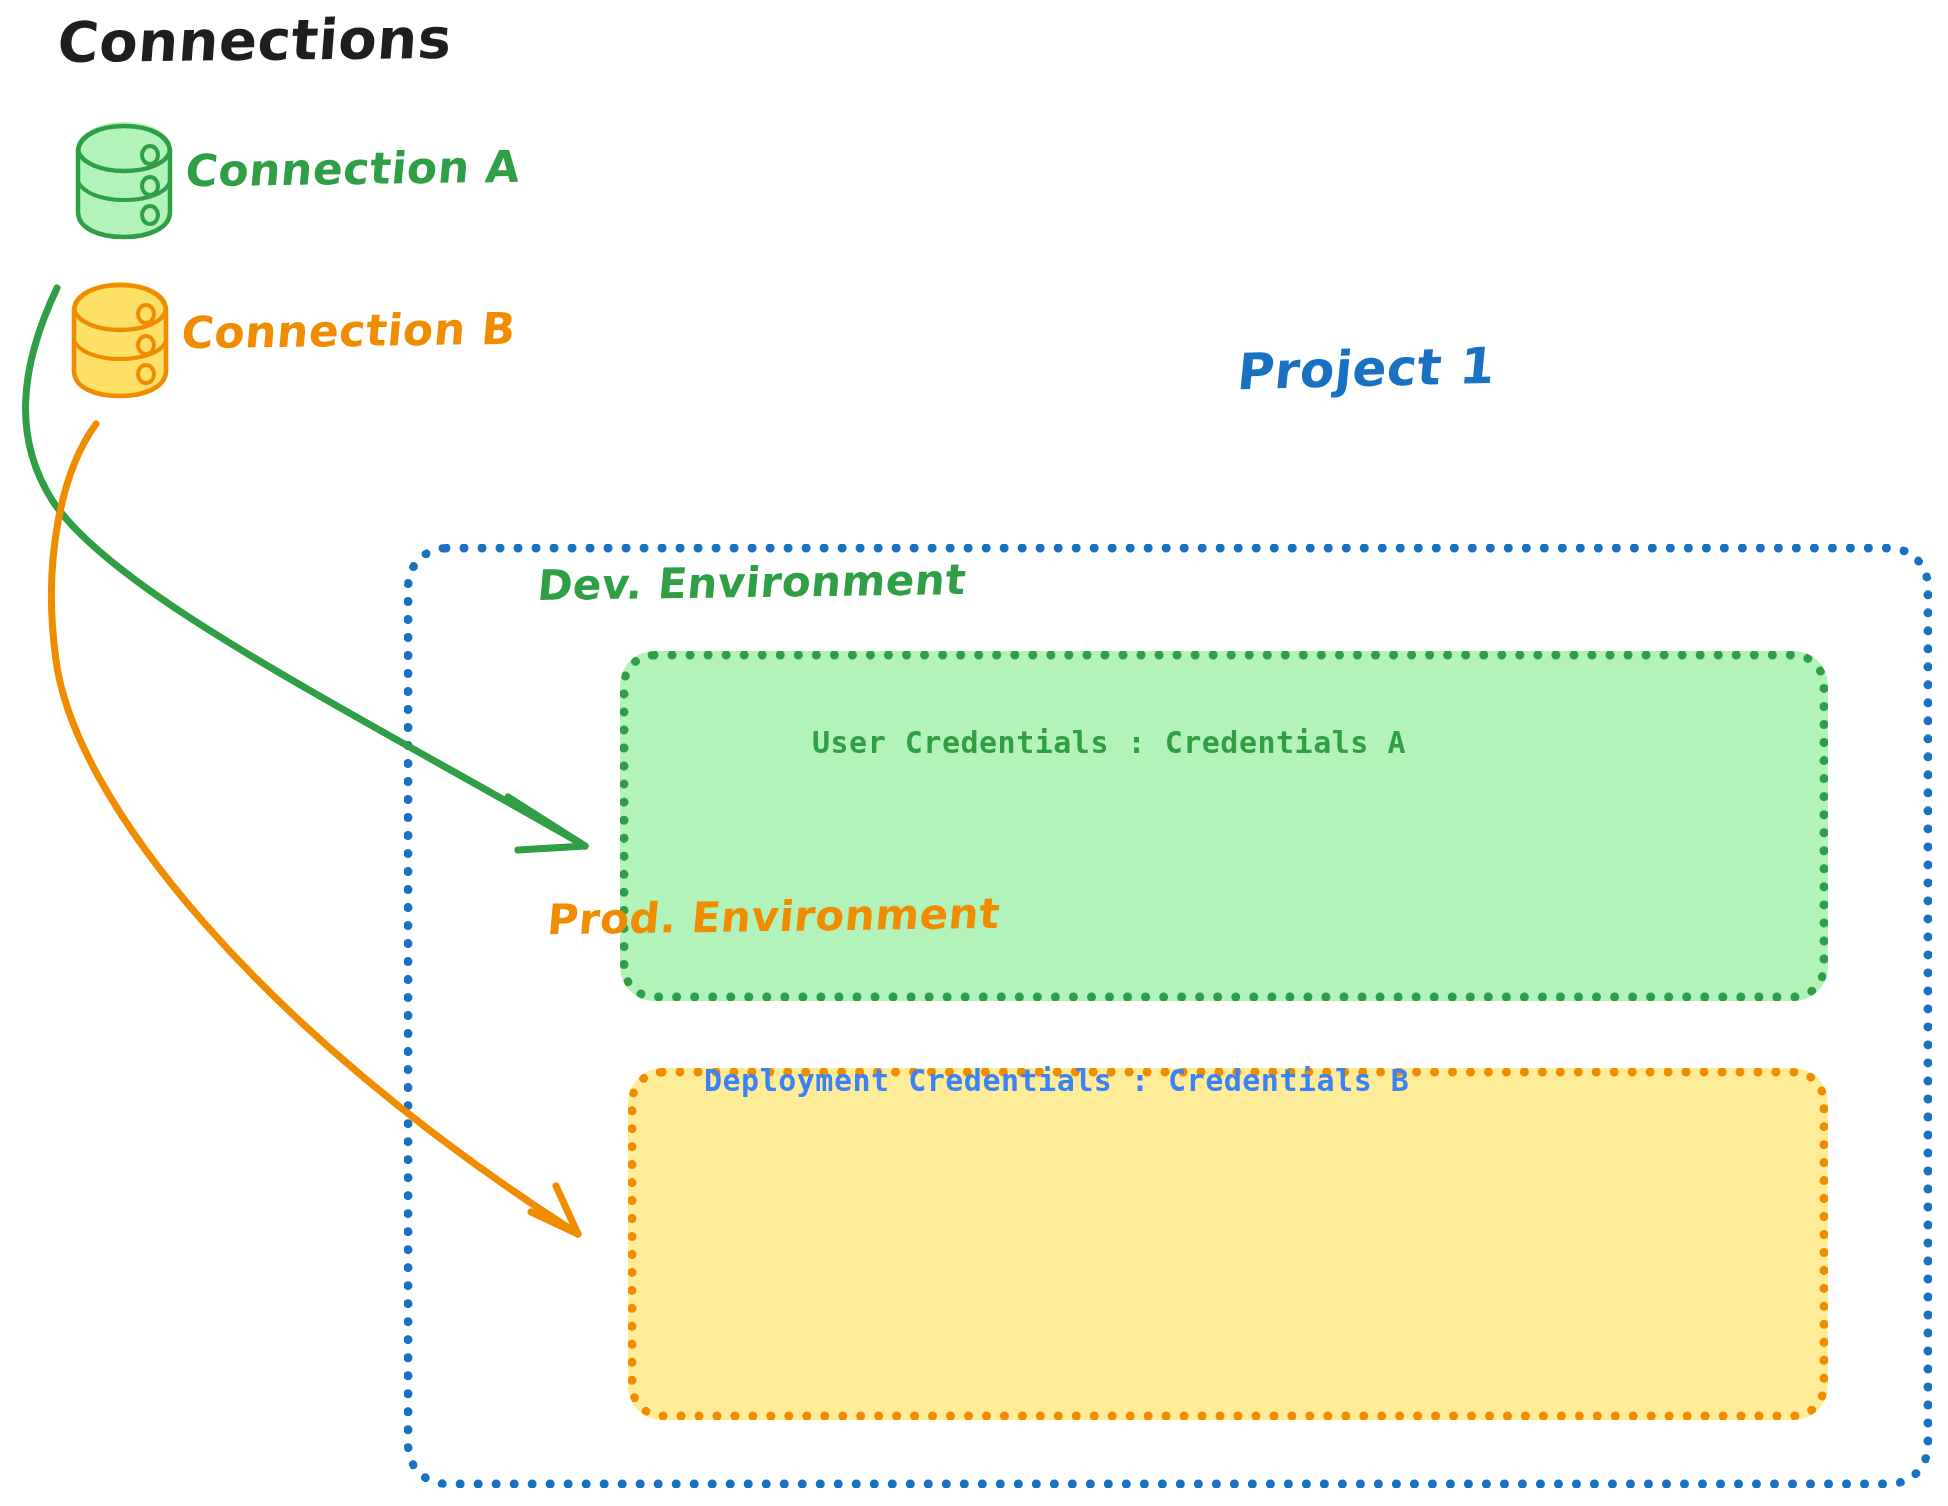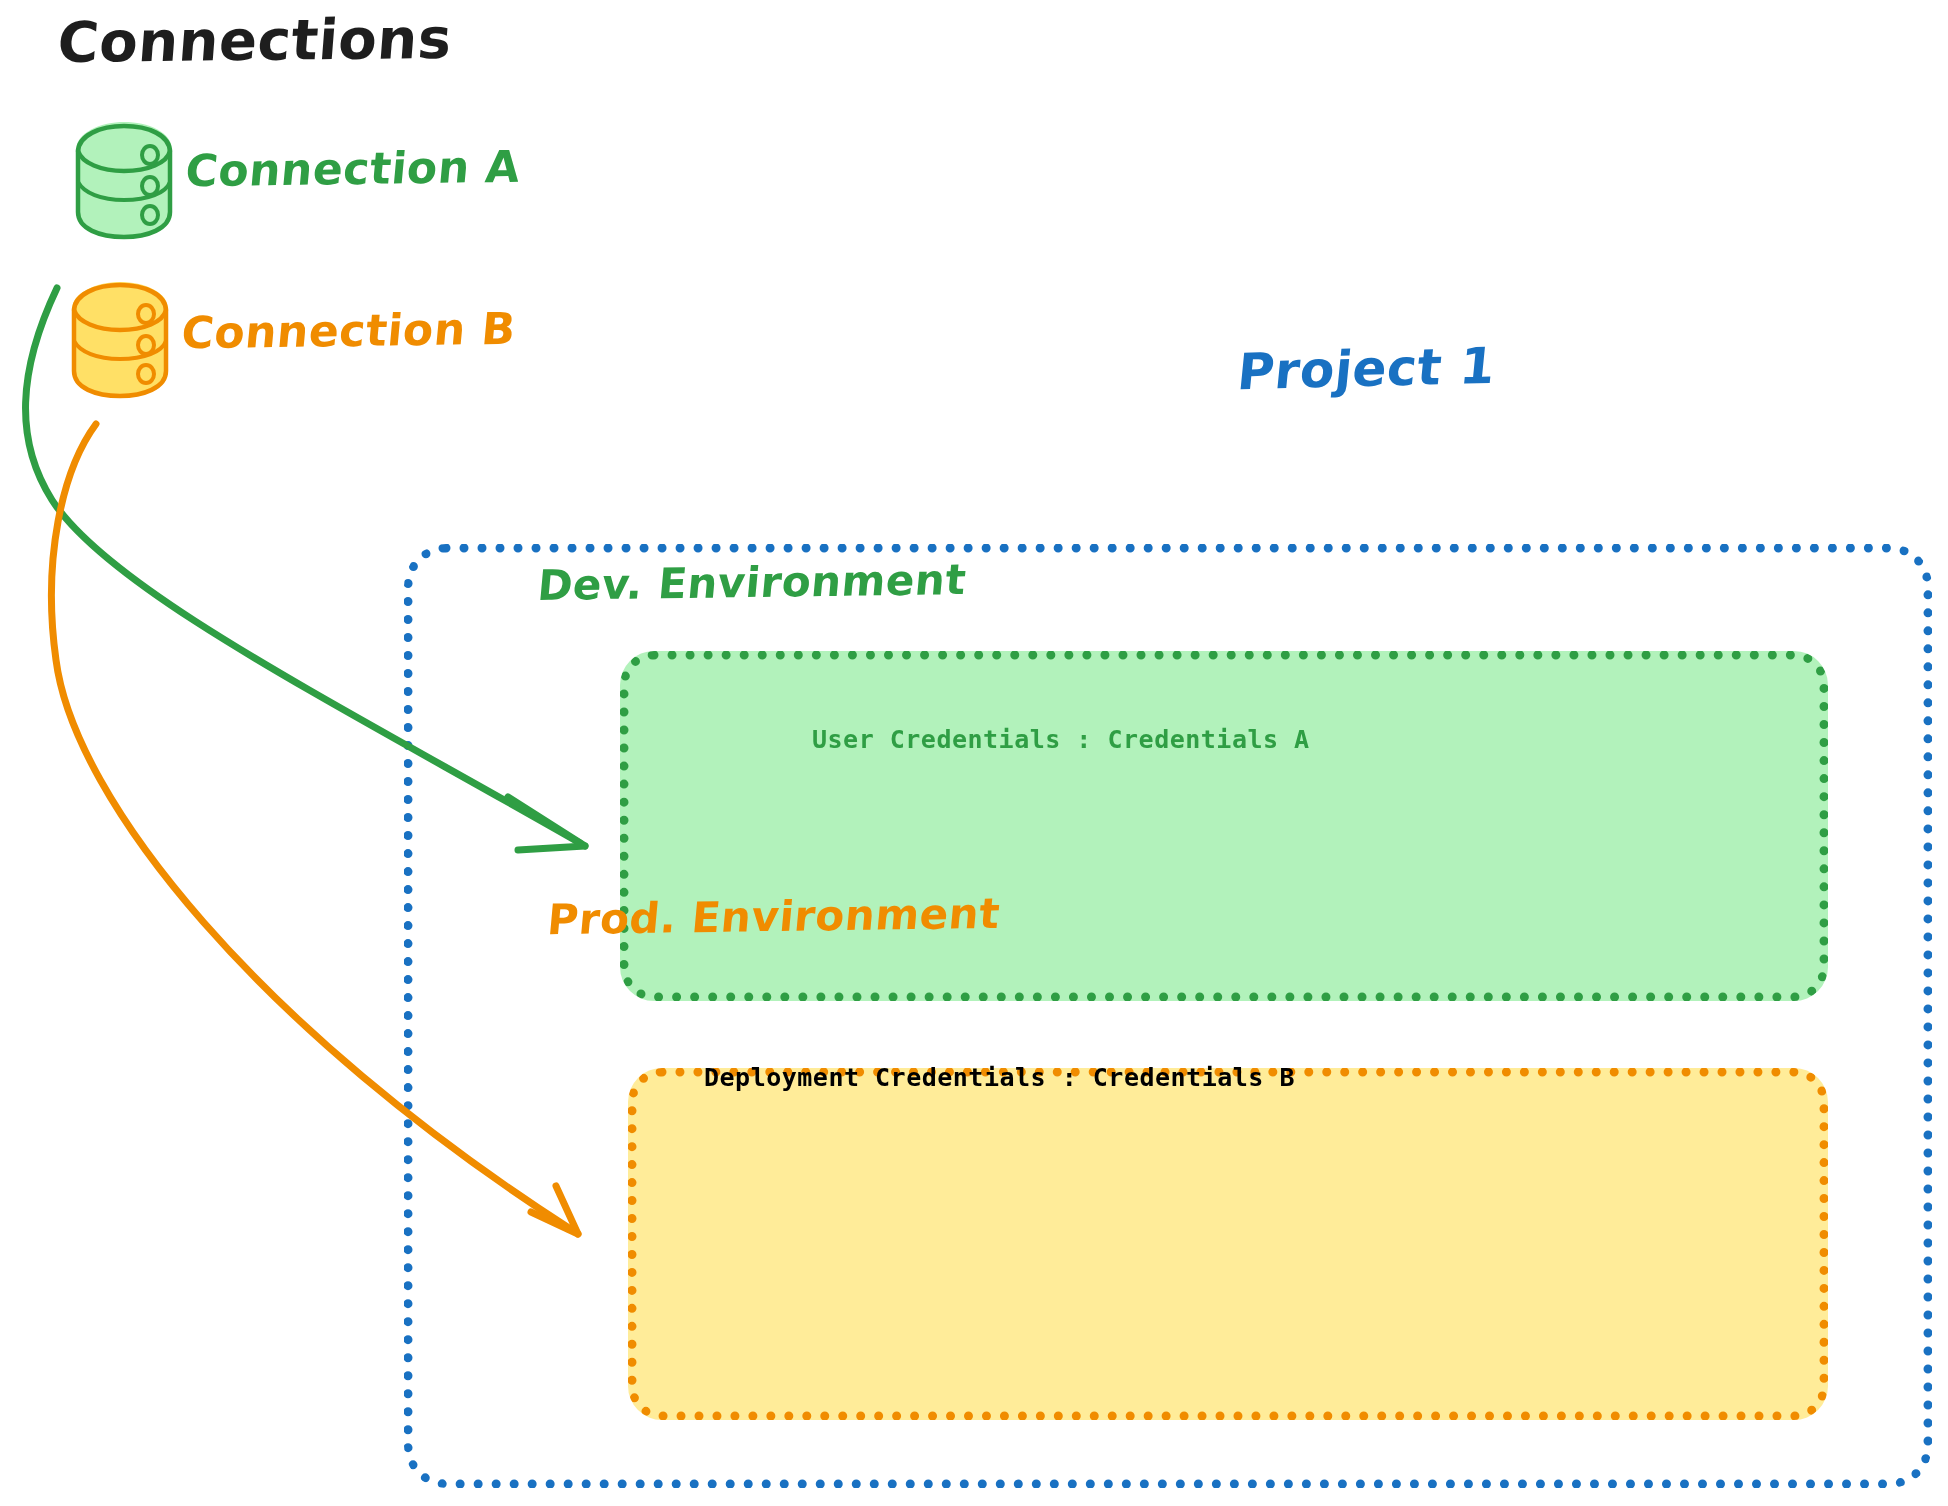--- a/index.html
+++ b/index.html
@@ -57,28 +57,28 @@
     font-size: 42px;
     font-weight: 700;
     transform: skewX(-6deg) rotate(-0.8deg);
   }
   #dev-env-title { left: 538px; top: 558px; color: #2f9e44; }
   #prod-env-title { left: 548px; top: 892px; color: #f08c00; }
 
   
   .cred {
     font-family: "DejaVu Sans Mono", monospace;
-    font-size: 25px;
+    font-size: 30px;
     font-weight: 700;
     letter-spacing: 0.5px;
     white-space: nowrap;
     text-align: right;
   }
   #dev-cred { left: 812px; top: 725px; color: #2f9e44; }
-  #prod-cred { left: 704px; top: 1063px; color: #000000; }
+  #prod-cred { left: 704px; top: 1063px; color: #3b82f6; }
 
   
   .dotted-box {
     border-style: dotted;
     border-width: 9px;
     box-sizing: border-box;
   }
   #project-box {
     left: 404px;
     top: 544px;

